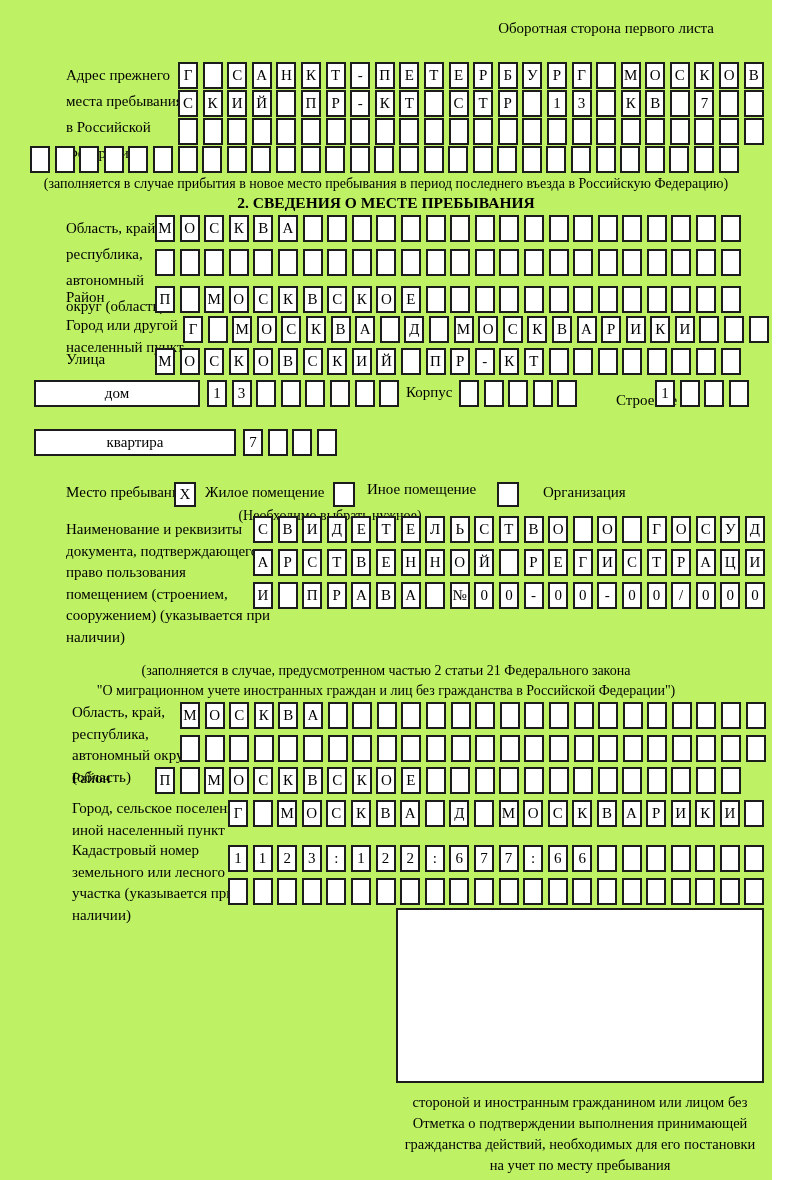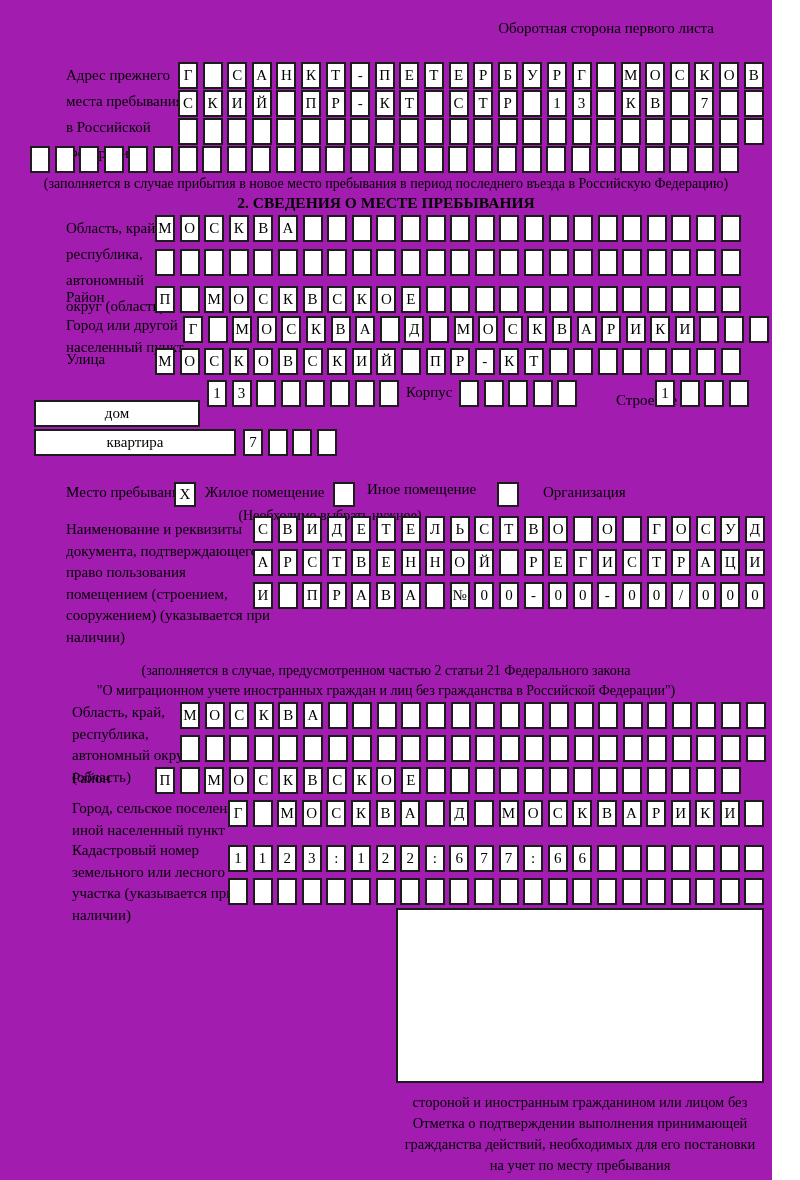--- a/index.html
+++ b/index.html
@@ -1,17 +1,17 @@
 <!DOCTYPE html>
 <html><head>
 <meta charset="utf-8">
 <style>
   html,body{margin:0;padding:0;background:#fff;}
   .page{
-    position:relative;width:772px;height:1180px;background:#a21caf;color:#000;
+    position:relative;width:772px;height:1180px;background:#bef264;color:#000;
     font-family:"Liberation Serif","DejaVu Serif",serif;font-size:15px;overflow:hidden;
   }
   .abs{position:absolute;}
   .hdr{font-size:15px;}
   .lbl{line-height:26px;}
   .lbl-tight{line-height:21.5px;}
   .note{font-size:14px;}
   .center{text-align:center;width:100%;}
   .bold{font-weight:bold;}
   .cellrow{display:flex;gap:4.6px;}
@@ -284,21 +284,21 @@
       <div class="cell"></div>
       <div class="cell"></div>
       <div class="cell"></div>
       <div class="cell"></div>
       <div class="cell"></div>
       <div class="cell"></div>
       <div class="cell"></div>
       <div class="cell"></div>
     </div>
 
-  <div class="abs widebox" style="top:380px;left:34px;width:166px;margin-top:20px;">дом</div>
+  <div class="abs widebox" style="top:380px;left:34px;width:166px;">дом</div>
   <div class="abs cellrow" style="top:380px;left:207px;">
       <div class="cell">1</div>
       <div class="cell">3</div>
       <div class="cell"></div>
       <div class="cell"></div>
       <div class="cell"></div>
       <div class="cell"></div>
       <div class="cell"></div>
       <div class="cell"></div>
     </div>

